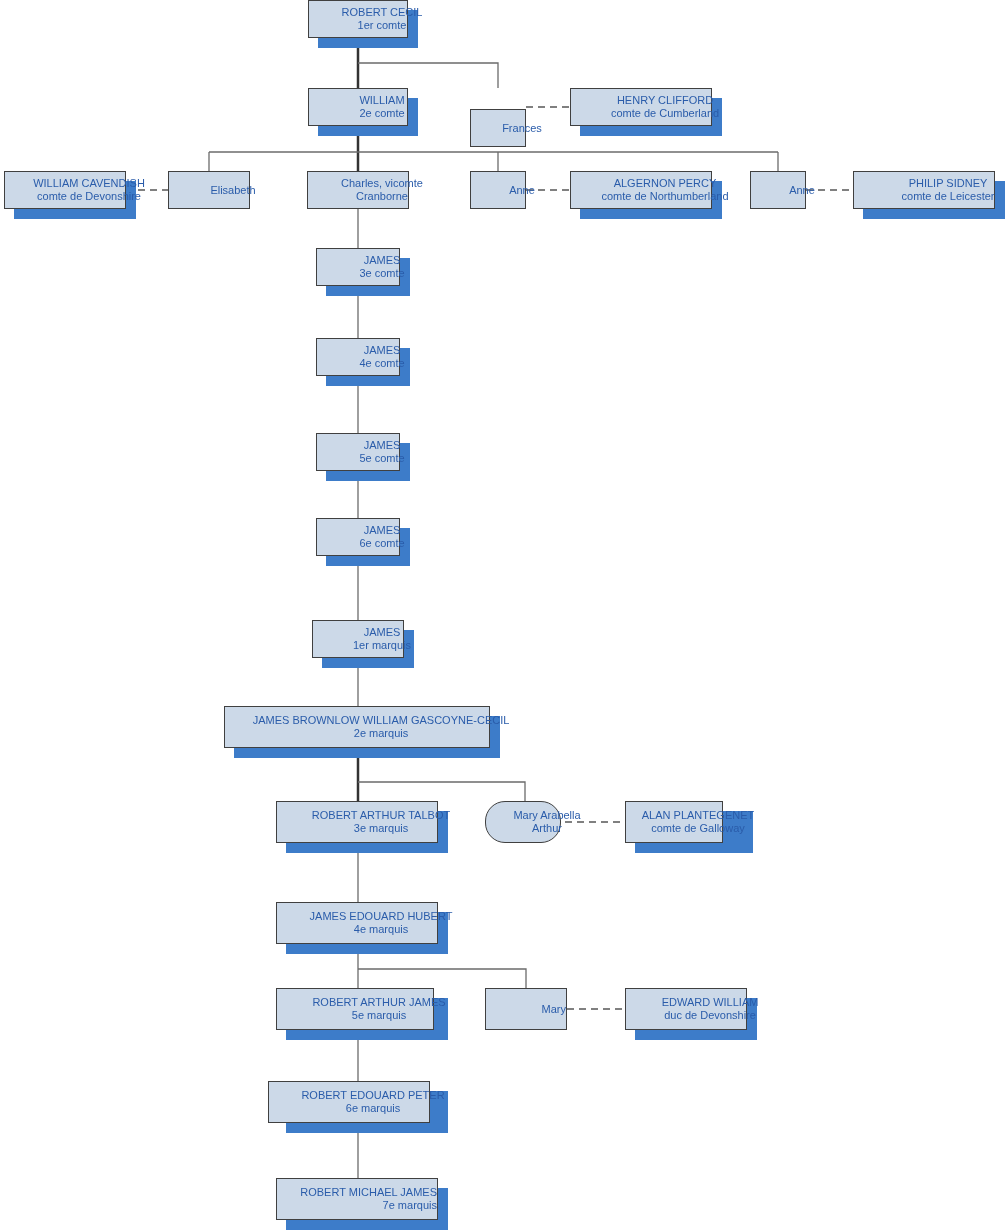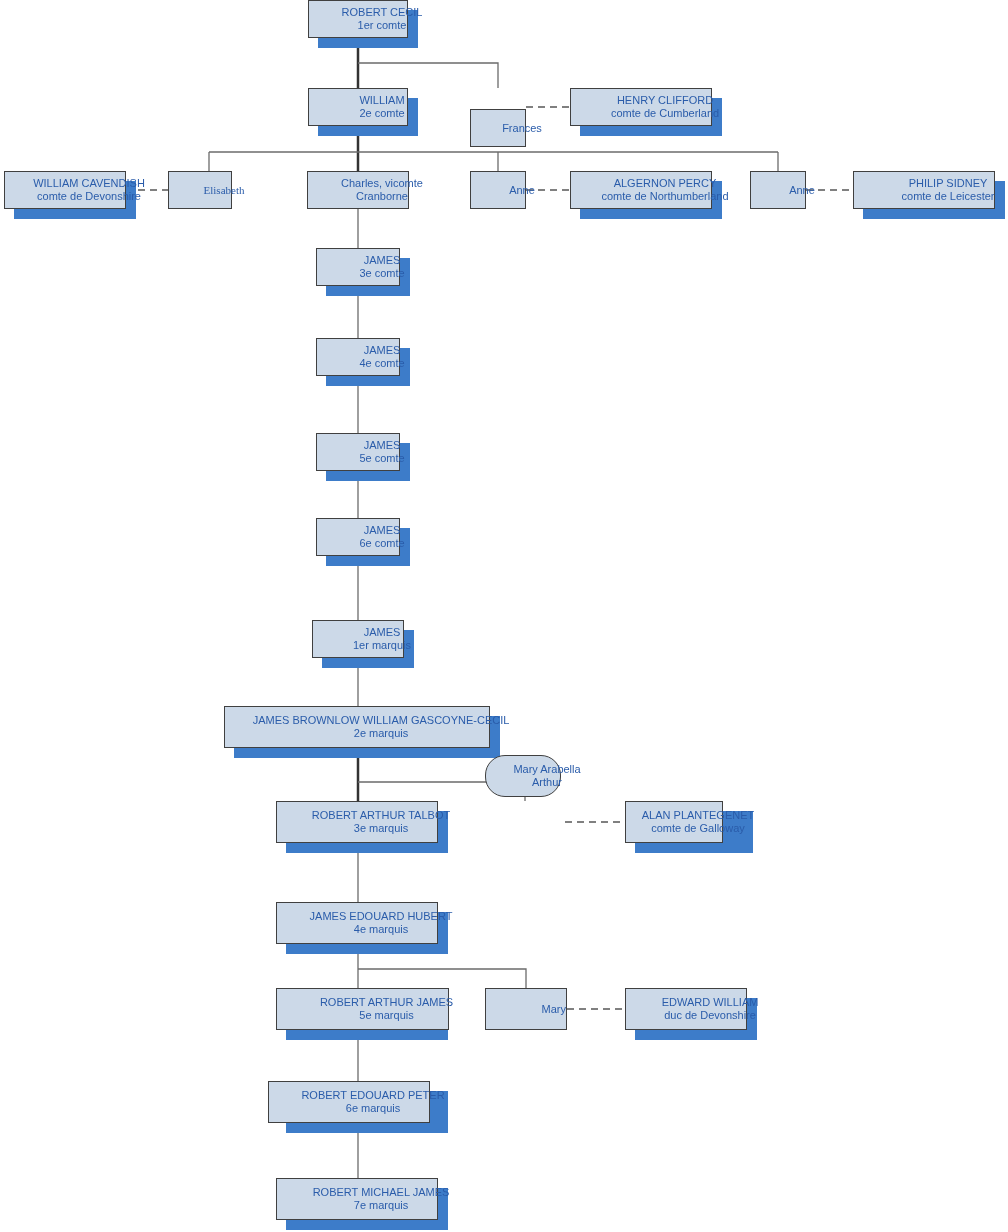--- a/index.html
+++ b/index.html
@@ -136,21 +136,21 @@
         <span class="nm">Frances</span>
       </div>
       <div class="node sz-11" style="left: 570px; top: 88px; width: 142px; height: 38px;">
         <span class="nm">HENRY CLIFFORD</span>
         <span class="ttl">comte de Cumberland</span>
       </div>
       <div class="node sz-11" style="left: 4px; top: 171px; width: 122px; height: 38px;">
         <span class="nm">WILLIAM CAVENDISH</span>
         <span class="ttl">comte de Devonshire</span>
       </div>
-      <div class="node sz-11" style="left: 168px; top: 171px; width: 64px; height: 38px; font-family: Liberation Serif, serif;">
+      <div class="node sz-11" style="left: 168px; top: 171px; width: 82px; height: 38px;">
         <span class="nm">Elisabeth</span>
       </div>
       <div class="node sz-11" style="left: 307px; top: 171px; width: 102px; height: 38px;">
         <span class="nm">Charles, vicomte</span>
         <span class="ttl">Cranborne</span>
       </div>
       <div class="node sz-11" style="left: 470px; top: 171px; width: 56px; height: 38px;">
         <span class="nm">Anne</span>
       </div>
       <div class="node sz-11" style="left: 570px; top: 171px; width: 142px; height: 38px;">
@@ -185,46 +185,46 @@
         <span class="ttl">1er marquis</span>
       </div>
       <div class="node sz-11" style="left: 224px; top: 706px; width: 266px; height: 42px;">
         <span class="nm">JAMES BROWNLOW WILLIAM GASCOYNE-CECIL</span>
         <span class="ttl">2e marquis</span>
       </div>
       <div class="node sz-11" style="left: 276px; top: 801px; width: 162px; height: 42px;">
         <span class="nm">ROBERT ARTHUR TALBOT</span>
         <span class="ttl">3e marquis</span>
       </div>
-      <div class="node sz-11" style="left: 485px; top: 755px; width: 76px; height: 42px; border-radius: 20px;">
+      <div class="node sz-11" style="left: 485px; top: 801px; width: 76px; height: 42px; border-radius: 20px;">
         <span class="nm">Mary Arabella</span>
         <span class="ttl">Arthur</span>
       </div>
       <div class="node sz-11" style="left: 625px; top: 801px; width: 98px; height: 42px; align-items: center;">
         <span class="nm">ALAN PLANTEGENET</span>
         <span class="ttl">comte de Galloway</span>
       </div>
       <div class="node sz-11" style="left: 276px; top: 902px; width: 162px; height: 42px;">
         <span class="nm">JAMES EDOUARD HUBERT</span>
         <span class="ttl">4e marquis</span>
       </div>
-      <div class="node sz-11" style="left: 276px; top: 988px; width: 173px; height: 42px;">
+      <div class="node sz-11" style="left: 276px; top: 988px; width: 158px; height: 42px;">
         <span class="nm">ROBERT ARTHUR JAMES</span>
         <span class="ttl">5e marquis</span>
       </div>
       <div class="node sz-11" style="left: 485px; top: 988px; width: 82px; height: 42px; align-items: flex-end;">
         <span class="nm">Mary</span>
       </div>
       <div class="node sz-11" style="left: 625px; top: 988px; width: 122px; height: 42px;">
         <span class="nm">EDWARD WILLIAM</span>
         <span class="ttl">duc de Devonshire</span>
       </div>
       <div class="node sz-11" style="left: 268px; top: 1081px; width: 162px; height: 42px;">
         <span class="nm">ROBERT EDOUARD PETER</span>
         <span class="ttl">6e marquis</span>
       </div>
-      <div class="node sz-11" style="left: 276px; top: 1178px; width: 162px; height: 42px;">
+      <div class="node sz-11" style="left: 276px; top: 1178px; width: 162px; height: 42px; align-items: flex-end;">
         <span class="nm">ROBERT MICHAEL JAMES</span>
         <span class="ttl">7e marquis</span>
       </div>
     </div>
 
 </div>
 
 </body></html>

